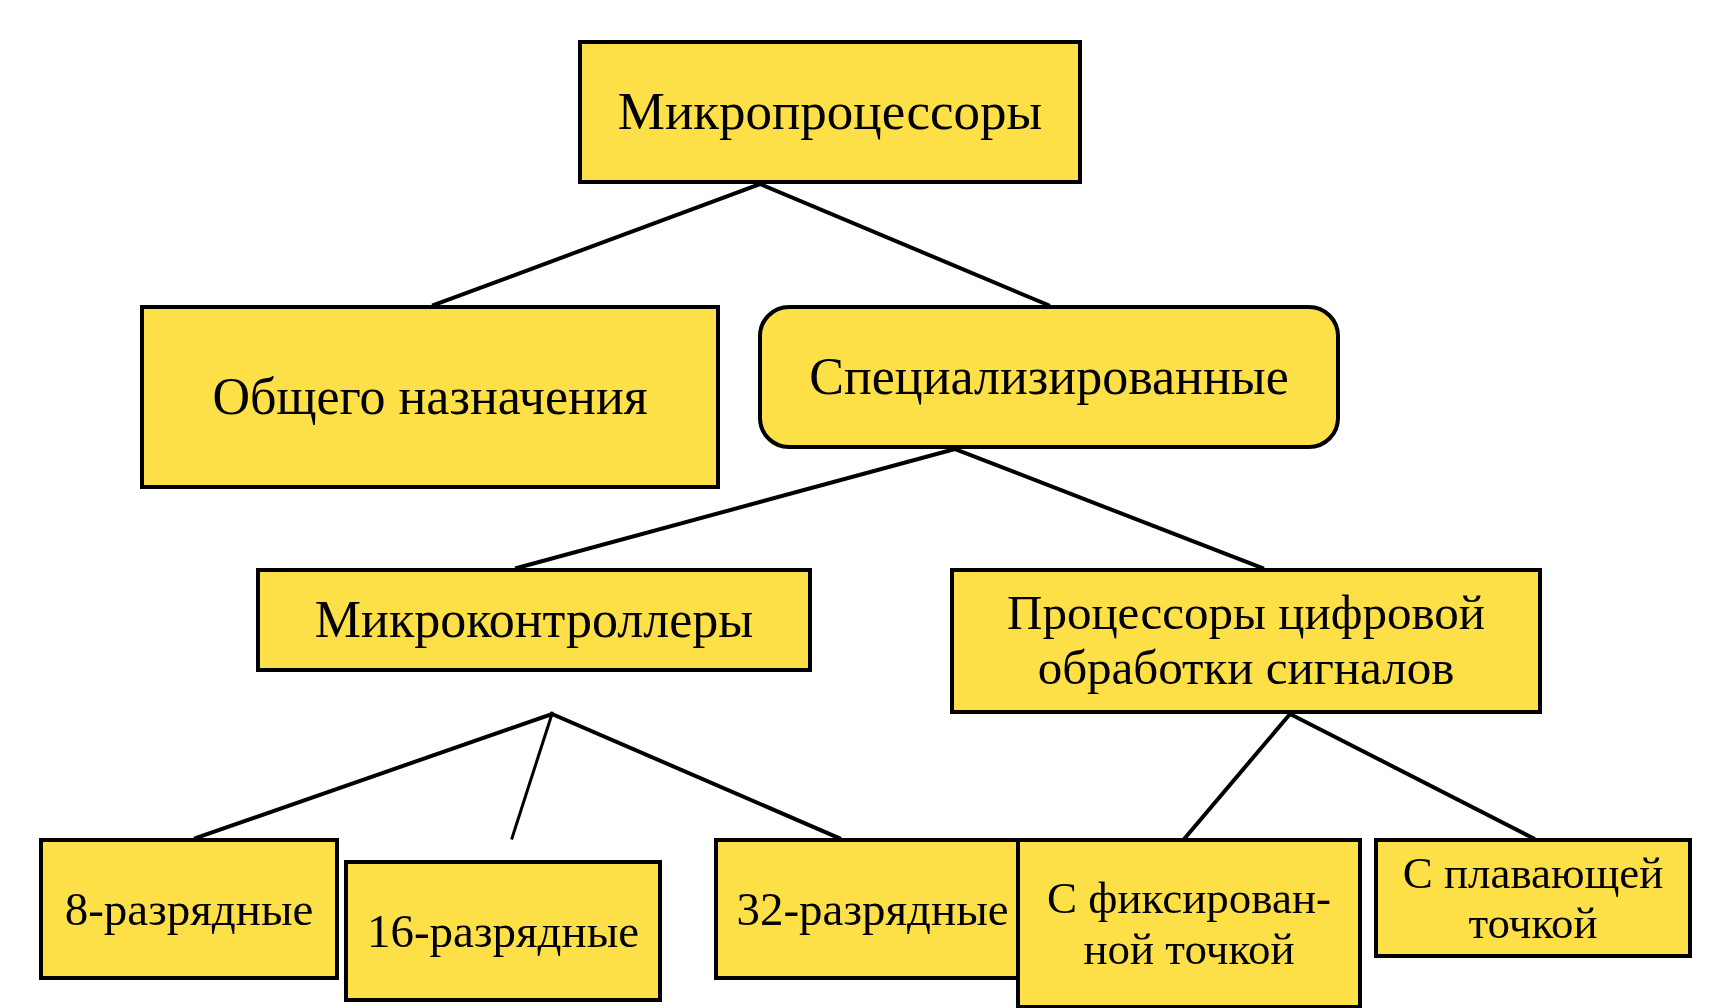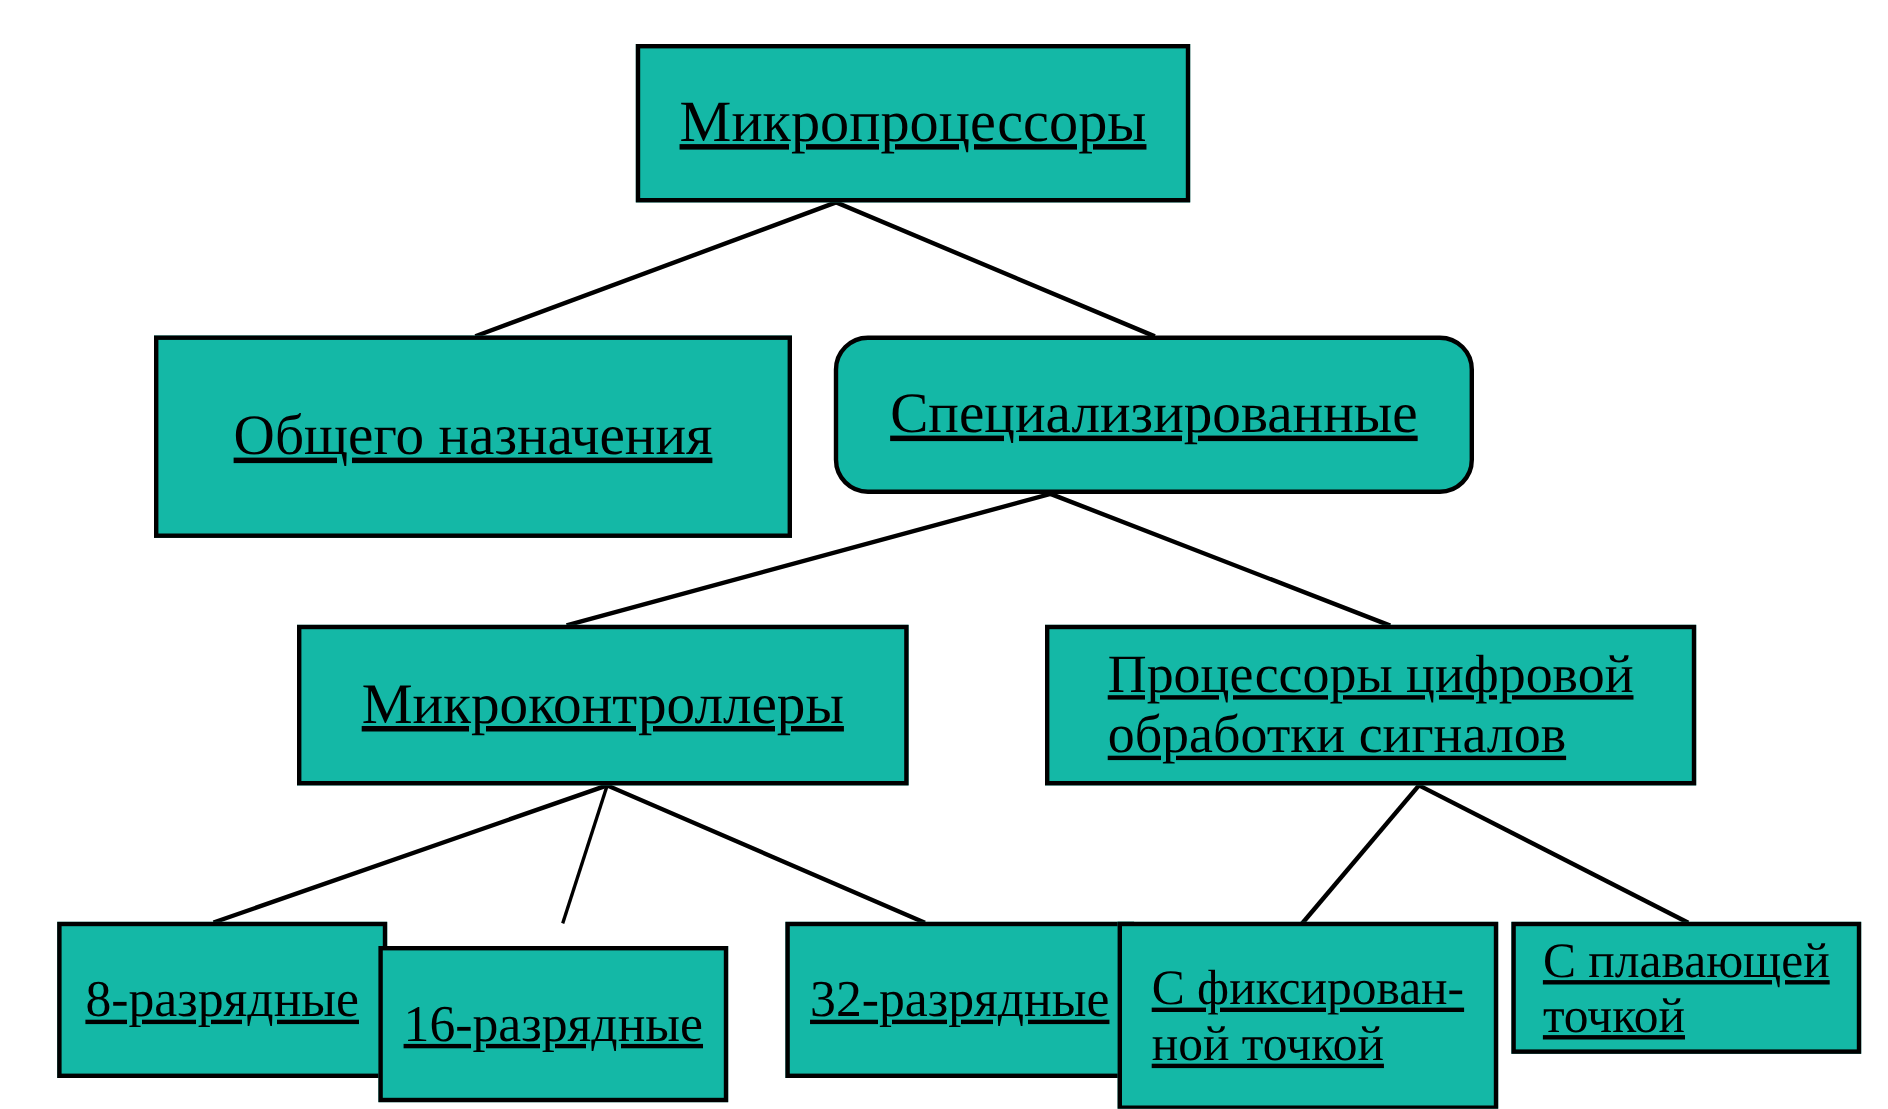--- a/index.html
+++ b/index.html
@@ -24,28 +24,27 @@
     position: absolute;
     left: 0;
     top: 0;
     width: 1716px;
     height: 1008px;
   }
   .node-box {
     position: absolute;
     box-sizing: border-box;
     border: 4px solid #000000;
-    background: #14b8a6;
+    background: #fde047;
     display: flex;
     align-items: center;
     justify-content: center;
-    text-align: left;
+    text-align: center;
     line-height: 1.12;
     z-index: 2;
-    text-decoration: underline;
   }
   .node-label {
     display: block;
     padding: 0 6px;
     white-space: pre-line;
   }
   
   #node-microprocessors {
     left: 578px; top: 40px; width: 504px; height: 144px;
     font-size: 53px;
@@ -55,30 +54,30 @@
     left: 140px; top: 305px; width: 580px; height: 184px;
     font-size: 52px;
   }
   #node-specialized {
     left: 758px; top: 305px; width: 582px; height: 144px;
     font-size: 52px;
     border-radius: 31px;
   }
   
   #node-microcontrollers {
-    left: 270px; top: 568px; width: 556px; height: 146px;
+    left: 256px; top: 568px; width: 556px; height: 104px;
     font-size: 52px;
   }
   #node-dsp {
     left: 950px; top: 568px; width: 592px; height: 146px;
     font-size: 49px;
   }
   
   #node-8bit {
-    left: 52px; top: 838px; width: 300px; height: 142px;
+    left: 39px; top: 838px; width: 300px; height: 142px;
     font-size: 47px;
   }
   #node-16bit {
     left: 344px; top: 860px; width: 318px; height: 142px;
     font-size: 47px;
   }
   #node-32bit {
     left: 671px; top: 838px; width: 317px; height: 142px;
     font-size: 47px;
     margin-left: 43px;

